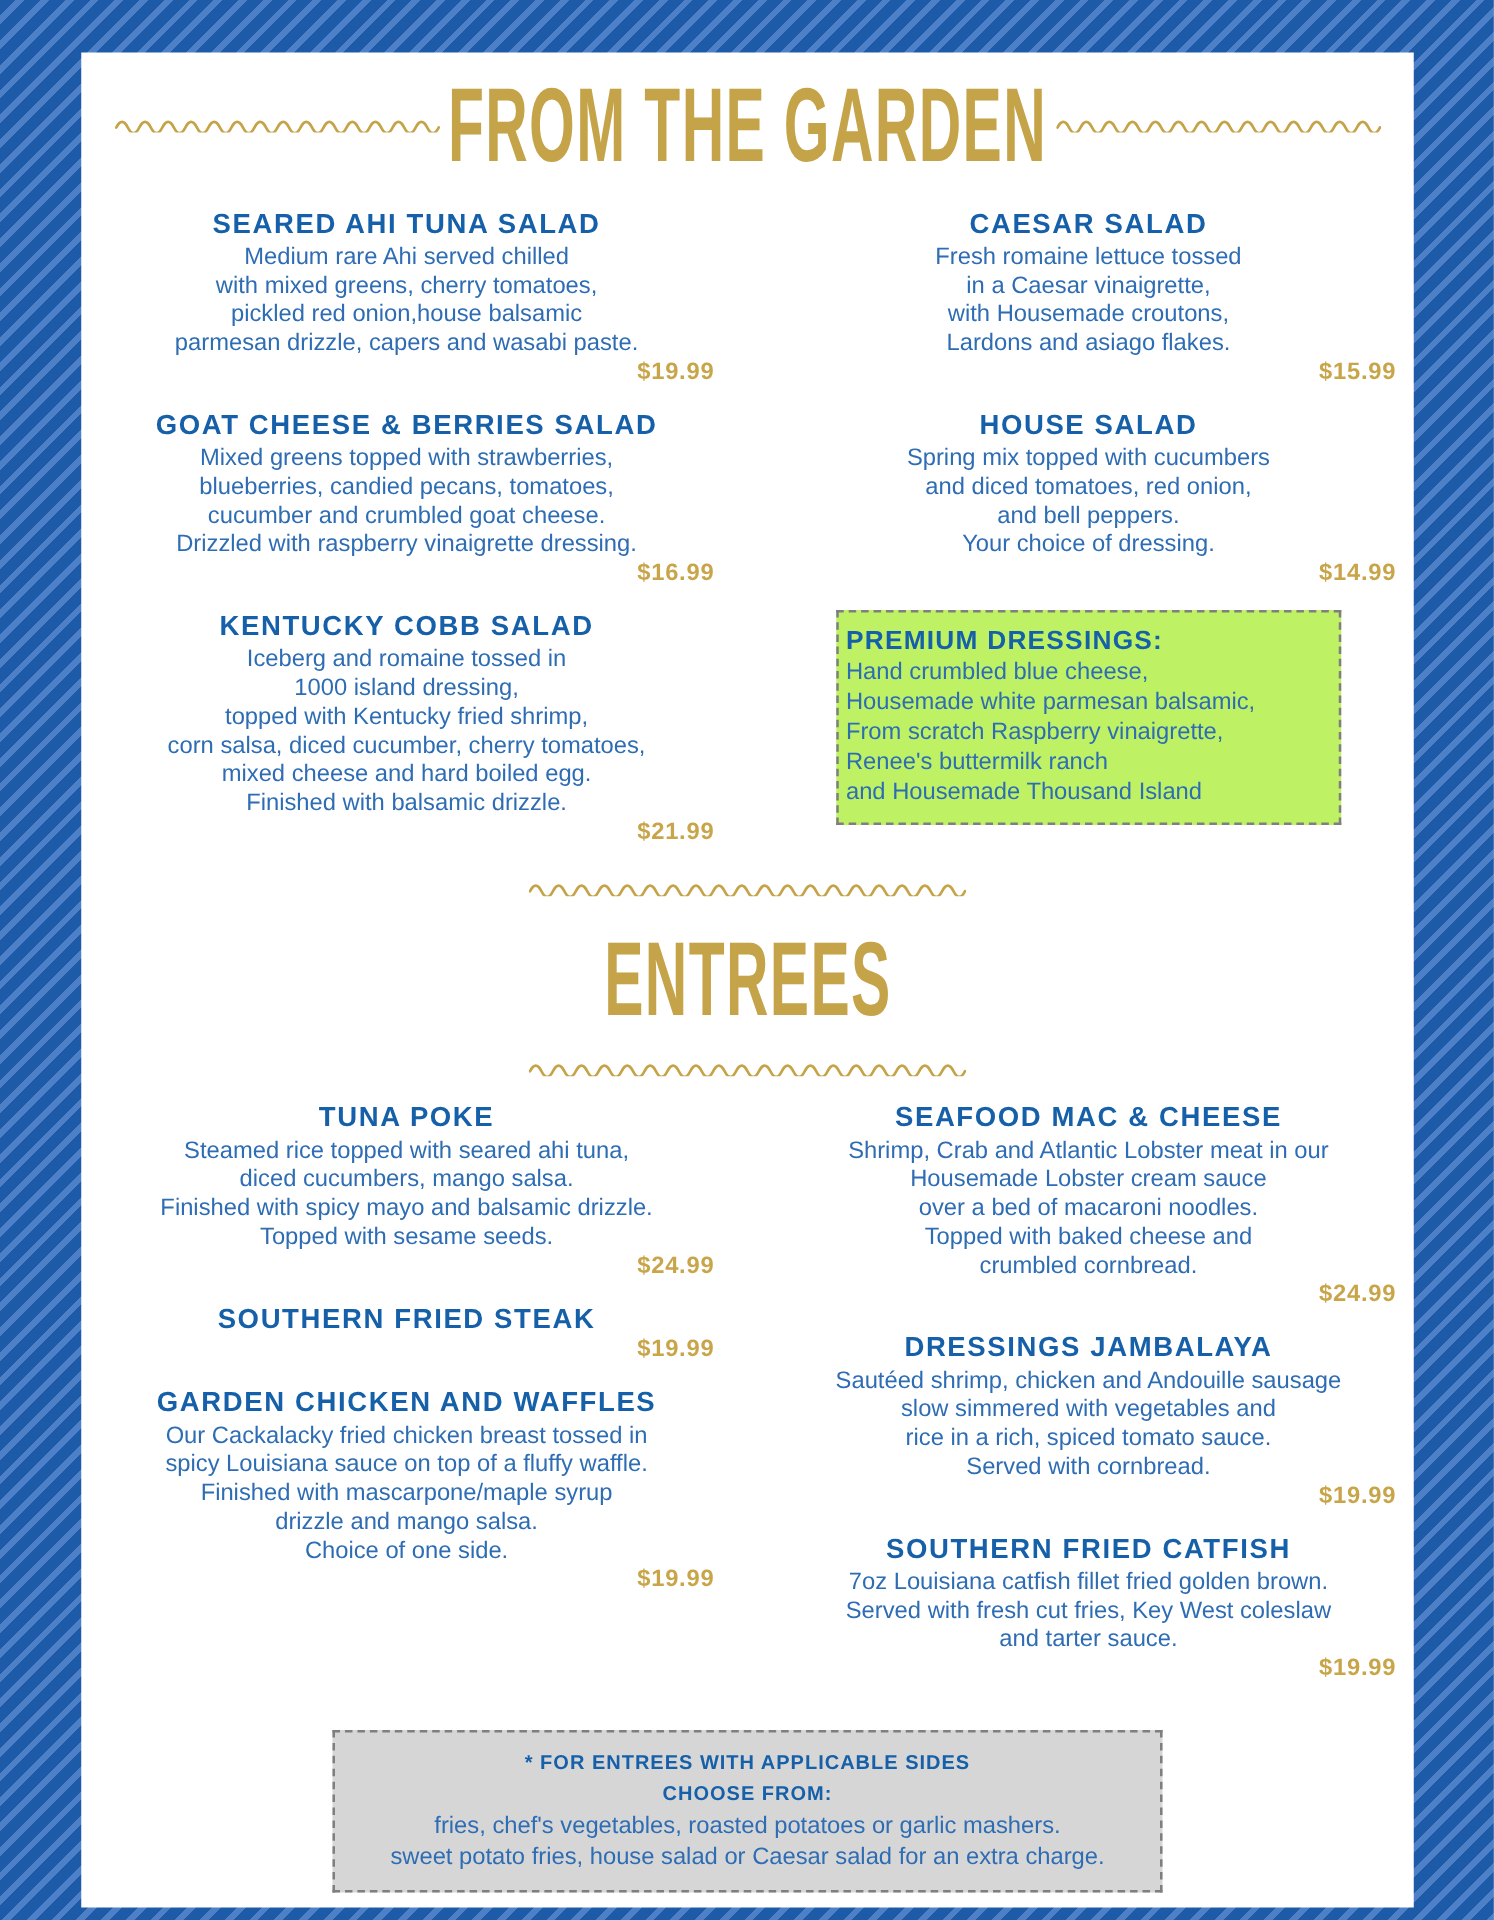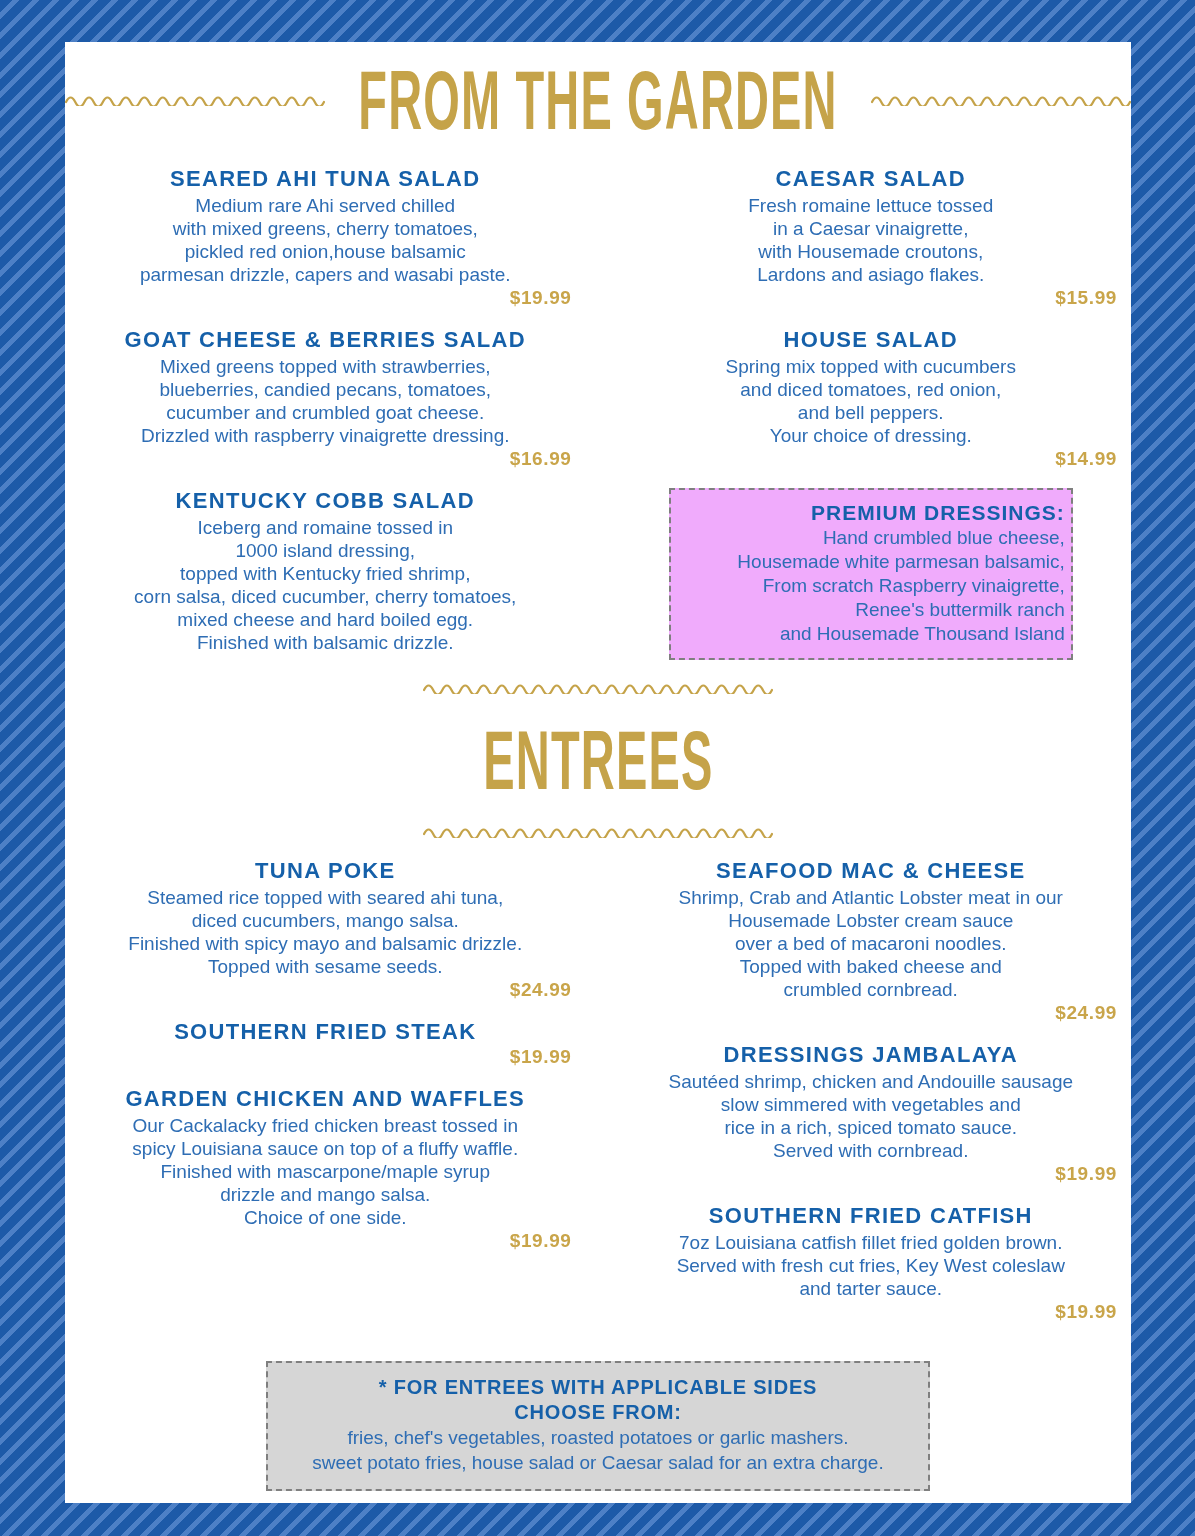--- a/index.html
+++ b/index.html
@@ -17,21 +17,21 @@
   .frame {
     background: #ffffff;
     min-height: 1448px;
     box-sizing: border-box;
     padding: 16px 0 12px;
   }
 
   .section-header {
     display: flex;
     align-items: center;
-    justify-content: space-between;
+    justify-content: center;
     gap: 24px;
     margin: 0 0 24px 0;
   }
   .section-header.entrees { margin: 10px 0 20px 0; flex-direction: column; }
 
   .display-title {
     margin: 0;
     height: 84px;
     display: flex;
     align-items: center;
@@ -79,24 +79,24 @@
     font-weight: 700;
     letter-spacing: 0.6px;
     color: #c9a54a;
     text-align: right;
   }
 
   .info-box {
     box-sizing: border-box;
     width: 404px;
     margin: 4px auto 0;
-    background: #f0abfc;
+    background: #bef264;
     border: 2px dashed #7f7f7f;
     padding: 10px 6px 12px;
-    text-align: right;
+    text-align: left;
   }
   .box-title {
     font-size: 21px;
     line-height: 26px;
     font-weight: 700;
     letter-spacing: 1px;
     color: #1560a9;
   }
   .box-body {
     font-size: 19px;
@@ -108,21 +108,21 @@
   .footnote-box {
     box-sizing: border-box;
     width: 664px;
     margin: 20px auto 0;
     background: #d6d6d6;
     border: 2px dashed #7f7f7f;
     padding: 12px 10px 14px;
     text-align: center;
   }
   .fn-strong {
-    font-size: 20px;
+    font-size: 16px;
     line-height: 25px;
     font-weight: 700;
     letter-spacing: 0.8px;
     color: #1560a9;
   }
   .fn-body {
     font-size: 19px;
     line-height: 25px;
     color: #2e6db4;
   }
@@ -168,20 +168,21 @@
         </div>
 
         <div class="item">
           <h3 class="item-name">KENTUCKY COBB SALAD</h3>
           <p class="item-desc">Iceberg and romaine tossed in
 1000 island dressing,
 topped with Kentucky fried shrimp,
 corn salsa, diced cucumber, cherry tomatoes,
 mixed cheese and hard boiled egg.
 Finished with balsamic drizzle.</p>
+          <div class="item-price">$21.99</div>
         </div>
 
       </div>
       <div class="col">
 
         <div class="item">
           <h3 class="item-name">CAESAR SALAD</h3>
           <p class="item-desc">Fresh romaine lettuce tossed
 in a Caesar vinaigrette,
 with Housemade croutons,

